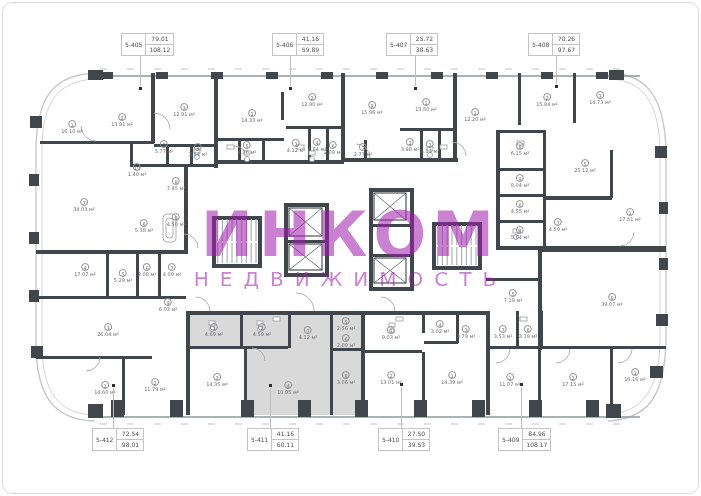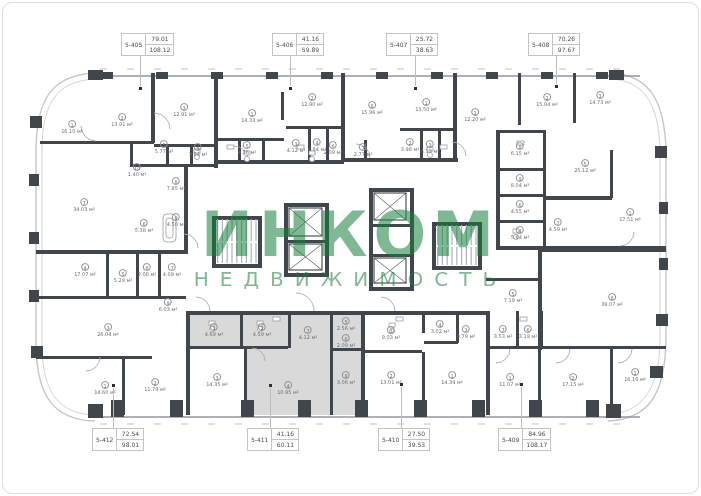--- a/index.html
+++ b/index.html
@@ -1,21 +1,21 @@
 <!DOCTYPE html>
 <html><head>
 <meta charset="utf-8">
 <style>
   html,body{margin:0;padding:0;background:#fff;}
   .canvas{position:relative;width:701px;height:496px;background:#ffffff;overflow:hidden;
           font-family:"DejaVu Sans",sans-serif;}
   .frame{position:absolute;inset:2px;border:1px solid #dcdcdc;border-radius:10px;pointer-events:none;z-index:40;}
   #plan-svg{position:absolute;left:0;top:0;z-index:1;}
   #rooms-layer{position:absolute;inset:0;z-index:2;pointer-events:none;}
-  #watermark{position:absolute;left:0;right:0;top:204px;text-align:center;color:#15803d;opacity:.55;
+  #watermark{position:absolute;left:0;right:0;top:204px;text-align:center;color:#a21caf;opacity:.55;
              z-index:3;pointer-events:none;}
   .wm1{font-size:62px;font-weight:bold;letter-spacing:6px;line-height:1;}
   .wm2{font-size:20px;letter-spacing:11px;margin-top:1px;}
   #labels-layer{position:absolute;inset:0;z-index:4;}
   .room{position:absolute;transform:translate(-50%,-50%);text-align:center;color:#6f6f6f;line-height:1;}
   .rn{display:block;width:8px;height:8px;border:1px solid #909090;border-radius:50%;
       font-size:5px;line-height:8px;margin:0 auto 1px;box-sizing:border-box;}
   .ra{display:block;font-size:5px;white-space:nowrap;}
   .unit-label{position:absolute;display:flex;background:#fff;border:1px solid #c4c4c4;color:#4f4f4f;
               font-size:6px;line-height:1;}

